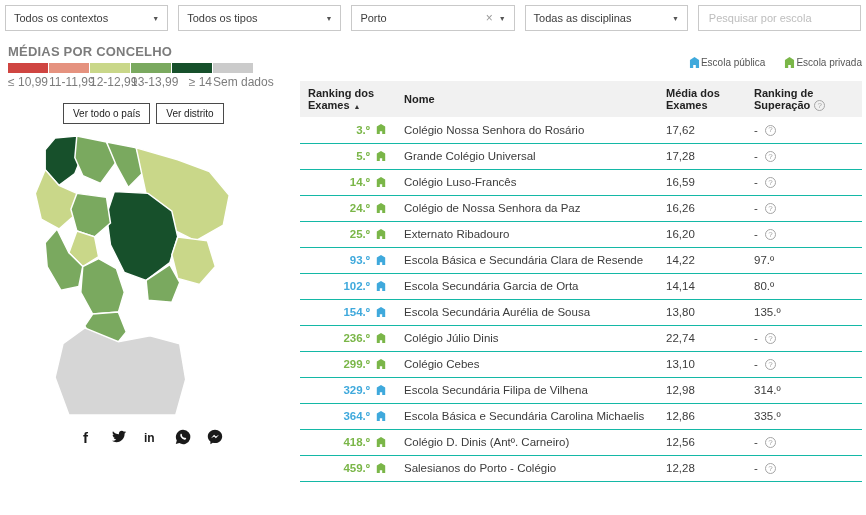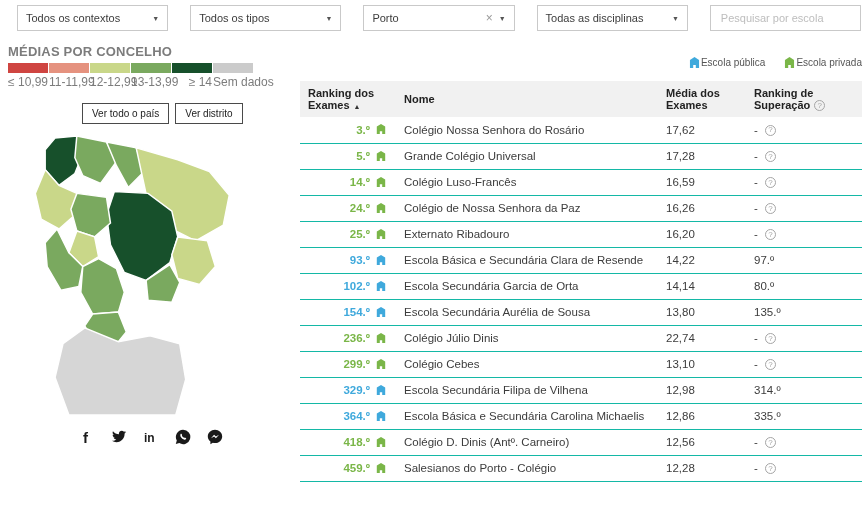--- a/index.html
+++ b/index.html
@@ -9,39 +9,38 @@
     background:#fff; color:#333;
     font-family:"Liberation Sans", sans-serif;
   }
 
   
   .filters { position:absolute; top:5px; left:5px; width:856px; display:flex; gap:10px; }
   .filter {
     flex:1; height:26px; border:1px solid #c9c9c9; background:#fff;
     display:flex; align-items:center; padding:0 8px; font-size:11px; color:#3c3c3c;
     cursor:pointer;
-    margin-left:12px;
   }
   .filter .grow { flex:1; }
   .caret { font-size:7px; color:#555; margin-left:6px; }
   .clear-x { color:#999; font-size:12px; margin-left:6px; cursor:pointer; }
   .filter input {
     border:none; outline:none; width:100%; font-size:11px; color:#333;
     font-family:"Liberation Sans", sans-serif; background:transparent;
   }
   .filter input::placeholder { color:#bdbdbd; }
 
   
   .left-panel { position:absolute; left:6px; top:44px; width:292px; }
   .legend-title { font-size:13px; font-weight:bold; color:#7c7c7c; letter-spacing:.2px; margin:0 0 4px 2px; }
   .legend-row { display:flex; gap:1px; margin-left:2px; }
   .legend-item { width:40px; }
   .legend-swatch { height:10px; width:100%; }
   .legend-label { font-size:12px; color:#7c7c7c; margin-top:2px; white-space:nowrap;text-align:right; }
-  .map-buttons { margin:14px 0 0 76px; display:flex; gap:6px; }
+  .map-buttons { margin:14px 0 0 57px; display:flex; gap:6px; }
   .map-btn {
     border:1px solid #4a4a4a; background:#fff; color:#222;
     font-size:10px; padding:4px 9px; cursor:pointer;
     font-family:"Liberation Sans", sans-serif;
   }
   .map-wrap { margin:10px 0 0 24px; width:250px; height:282px; }
   .map-wrap svg { width:250px; height:282px; display:block; }
   .map-wrap polygon { stroke:#fff; stroke-width:1.5; cursor:pointer; }
   .m-light { fill:#c9d789; } .m-mid { fill:#7aa95f; } .m-dark { fill:#17502b; } .m-gray { fill:#d6d6d6; }
 

